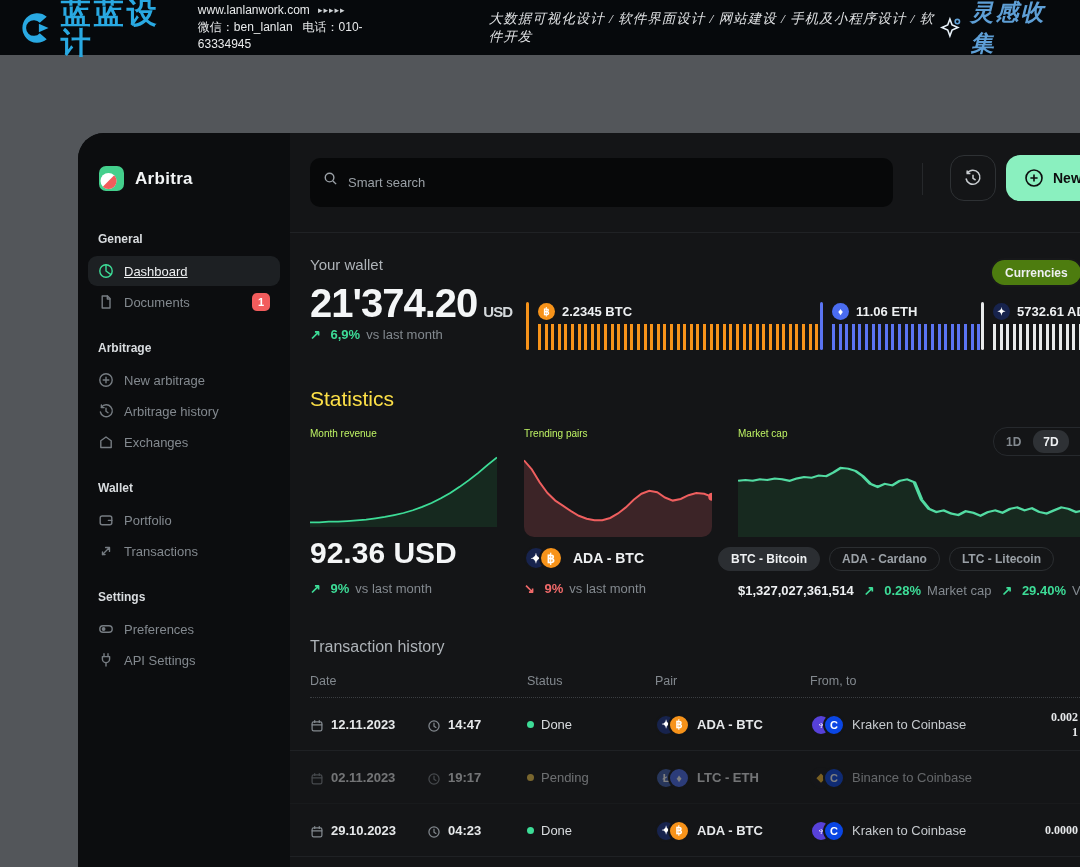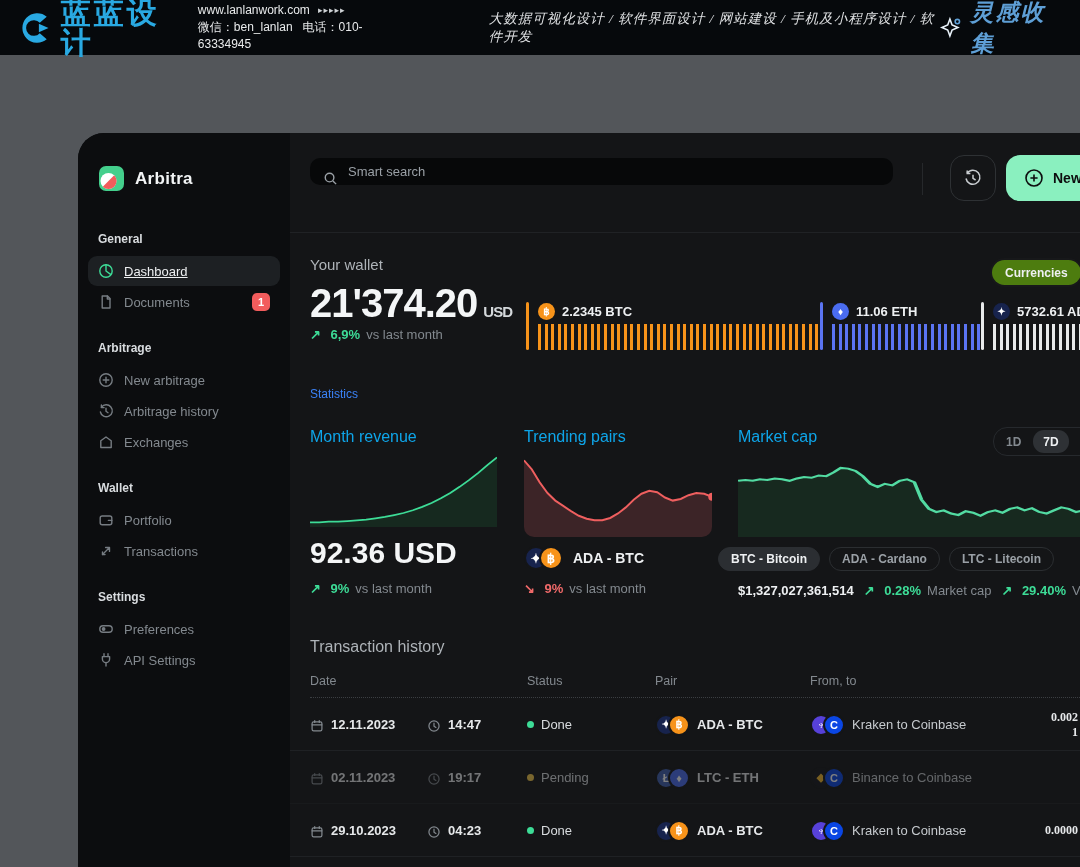--- a/index.html
+++ b/index.html
@@ -35,21 +35,21 @@
   .side-item { display:flex; align-items:center; gap:10px; height:30px; padding:0 10px;
                border-radius:9px; color:#83898f; font-size:13px; cursor:pointer; margin:0 -10px 1px -10px; }
   .side-item.active { background:#1d2023; color:#eef0f2;text-decoration:underline; }
   .side-item .ico { width:16px; height:16px; display:inline-flex; color:#767c82; }
   .side-item.active .ico { color:#3ddc97; }
   .badge { margin-left:auto; background:#f25c5c; color:#fff; font-size:11px; font-weight:bold;
            min-width:18px; height:18px; border-radius:5px; display:flex; align-items:center; justify-content:center; }
 
   
   #topbar { position:absolute; left:0; top:0; width:800px; height:100px; border-bottom:1px solid #202225; }
-  #search { position:absolute; left:20px; top:25px; width:583px; height:27px; background:#070809;
+  #search { position:absolute; left:20px; top:25px; width:583px; height:49px; background:#070809;
             border:none; border-radius:10px; color:#cfd3d6; font-size:13px; padding:0 14px 0 38px; outline:none;
             font-family:"Liberation Sans", sans-serif; }
   #search::placeholder { color:#9aa0a6; }
   #search-ico { position:absolute; left:33px; top:38px; width:15px; height:15px; color:#9aa0a6; pointer-events:none; }
   #topbar-divider { position:absolute; left:632px; top:30px; width:1px; height:32px; background:#26282b; }
   #history-btn { position:absolute; left:660px; top:22px; width:46px; height:46px; border-radius:14px;
                  border:1px solid #2e3134; background:transparent; color:#c9cdd1;
                  display:flex; align-items:center; justify-content:center; cursor:pointer; }
   #new-btn { position:absolute; left:716px; top:22px; width:170px; height:46px; border-radius:14px;
              background:#8af0bf; color:#0c0d0e; border:none; font-size:14px; font-weight:bold;
@@ -73,22 +73,22 @@
   .wallet-seg { position:absolute; top:169px; height:48px; }
   .seg-divider { position:absolute; left:0; top:0; width:3px; height:48px; border-radius:2px; }
   .seg-head { display:flex; align-items:center; gap:7px; margin-left:12px; height:18px;
               color:#eef0f2; font-size:13px; font-weight:bold; white-space:nowrap; }
   .seg-bars { margin-left:12px; margin-top:4px; height:26px; }
   .coin-dot { width:17px; height:17px; border-radius:50%; display:flex; align-items:center;
               justify-content:center; color:#fff; font-size:10px; font-weight:bold; }
 
   
   #stats { position:absolute; left:0; top:240px; width:800px; height:255px; }
-  #stats-title { position:absolute; left:20px; top:14px; font-size:12px; color:#3b82f6; }
-  .card-title { position:absolute; top:55px; font-size:16px; color:#0ea5e9; }
+  #stats-title { position:absolute; left:20px; top:14px; font-size:21px; color:#fde047; }
+  .card-title { position:absolute; top:55px; font-size:10px; color:#bef264; }
   .chart-box { position:absolute; top:80px; overflow:hidden; }
   .chart-box svg { display:block; }
   #mr-value { position:absolute; left:20px; top:163px; color:#f4f6f7; font-size:30px; font-weight:bold; }
   #mr-delta { position:absolute; left:20px; top:208px; }
   #tp-pair { position:absolute; left:234px; top:173px; display:flex; align-items:center; gap:10px; }
   #tp-pair .lbl { color:#eef0f2; font-size:14px; font-weight:bold; }
   #tp-delta { position:absolute; left:234px; top:208px; }
   .pair-icons { display:flex; }
   .pair-icons .coin-dot { width:24px; height:24px; font-size:13px; border:2px solid #141517; }
   .pair-icons .coin-dot + .coin-dot { margin-left:-9px; }

